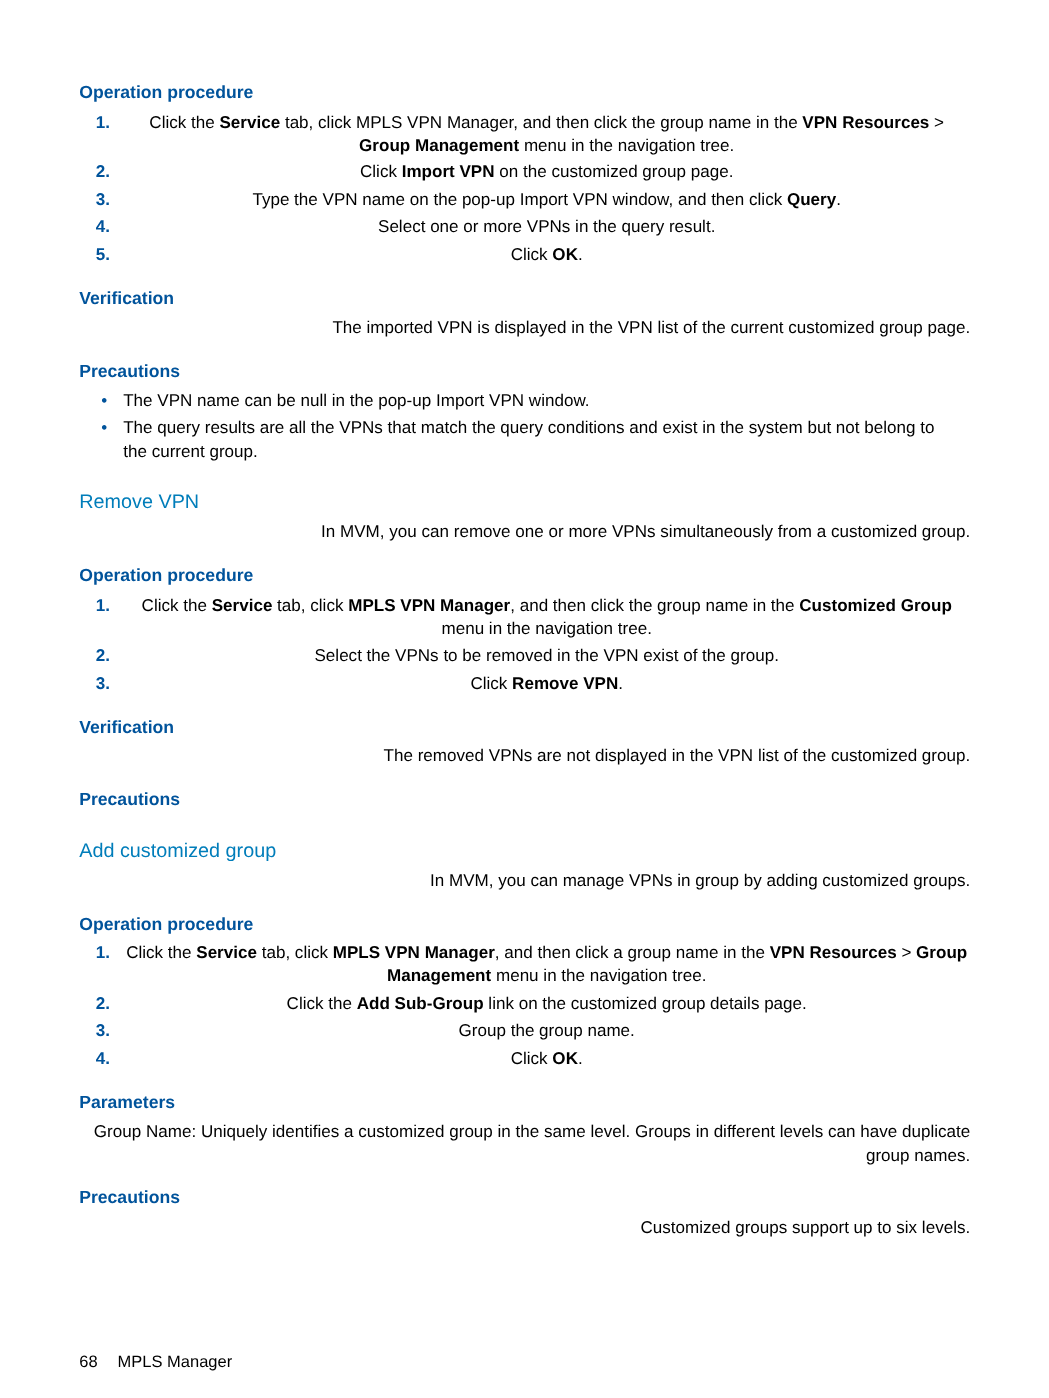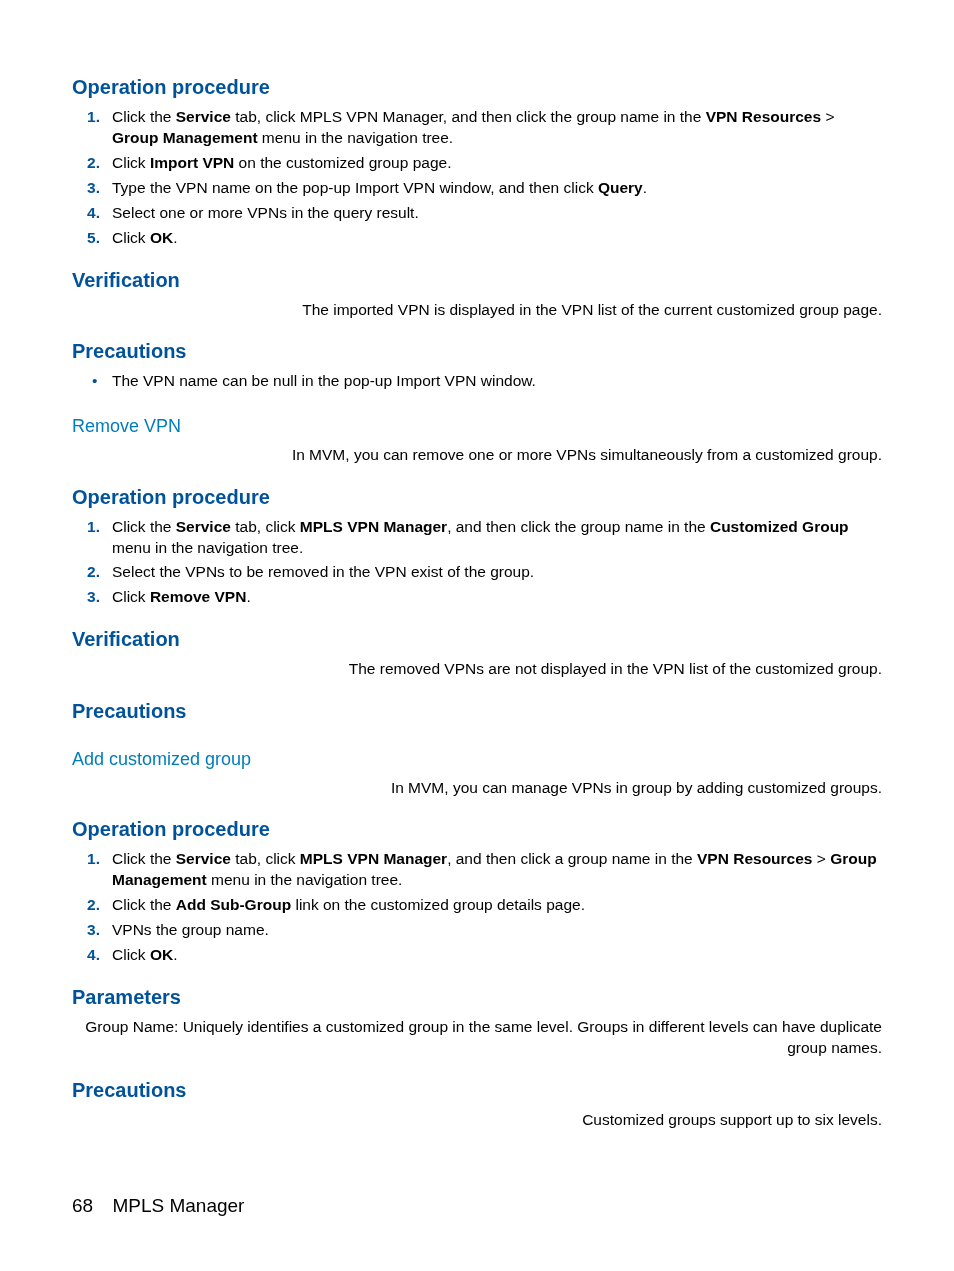--- a/index.html
+++ b/index.html
@@ -9,41 +9,42 @@
     line-height: 1.35;
     color: #000;
     margin: 0;
     padding: 56px 72px 40px 72px;
     width: 954px;
     box-sizing: border-box;
   }
   .h4 {      
     color: #00539b;
     font-weight: bold;
-    font-size: 20px;
+    font-size: 16px;
     margin: 18px 0 6px 0;
   }
   .h3 {      
     color: #007dba;
     font-weight: normal;
     font-size: 18px;
     margin: 22px 0 6px 0;
   }
   p { margin: 4px 0 10px 0; text-align: right; }
   ol.steps {
     margin: 4px 0 10px 0;
     padding-left: 30px;
     counter-reset: step;
     list-style: none;
   }
   ol.steps > li {
     counter-increment: step;
     margin: 4px 0;
     padding-left: 10px;
     position: relative;
+    text-align: center;
   }
   ol.steps > li::before {
     content: counter(step) ".";
     position: absolute;
     left: -22px;
     width: 20px;
     text-align: right;
     font-weight: bold;
     color: #00539b;
   }
@@ -58,23 +59,23 @@
   }
   ul.bul > li::before {
     content: "•";
     position: absolute;
     left: -20px;
     color: #00539b;
   }
   b { font-weight: bold; }
   .pagefoot {
     position: absolute;
-    bottom: 52px;
+    bottom: 22px;
     left: 72px;
-    font-size: 19px;
+    font-size: 15px;
   }
   .pagefoot .pn { margin-right: 14px; }
 </style>
 </head>
 <body>
 
 <div class="h4">Operation procedure</div>
 <ol class="steps" id="steps1">
     <li>Click the <b>Service</b> tab, click MPLS VPN Manager, and then click the group name in the <b>VPN Resources</b> &gt; <b>Group Management</b> menu in the navigation tree.</li>
     <li>Click <b>Import VPN</b> on the customized group page.</li>
@@ -82,20 +83,21 @@
     <li>Select one or more VPNs in the query result.</li>
     <li>Click <b>OK</b>.</li>
   </ol>
 
 <div class="h4">Verification</div>
 <p>The imported VPN is displayed in the VPN list of the current customized group page.</p>
 
 <div class="h4">Precautions</div>
 <ul class="bul" id="prec1">
     <li>The VPN name can be null in the pop-up Import VPN window.</li>
+    <li>The query results are all the VPNs that match the query conditions and exist in the system but not belong to the current group.</li>
   </ul>
 
 <div class="h3">Remove VPN</div>
 <p>In MVM, you can remove one or more VPNs simultaneously from a customized group.</p>
 
 <div class="h4">Operation procedure</div>
 <ol class="steps" id="steps2">
     <li>Click the <b>Service</b> tab, click <b>MPLS VPN Manager</b>, and then click the group name in the <b>Customized Group</b> menu in the navigation tree.</li>
     <li>Select the VPNs to be removed in the VPN exist of the group.</li>
     <li>Click <b>Remove VPN</b>.</li>
@@ -108,21 +110,21 @@
 <ul class="bul" id="prec2">
   </ul>
 
 <div class="h3">Add customized group</div>
 <p>In MVM, you can manage VPNs in group by adding customized groups.</p>
 
 <div class="h4">Operation procedure</div>
 <ol class="steps" id="steps3">
     <li>Click the <b>Service</b> tab, click <b>MPLS VPN Manager</b>, and then click a group name in the <b>VPN Resources</b> &gt; <b>Group Management</b> menu in the navigation tree.</li>
     <li>Click the <b>Add Sub-Group</b> link on the customized group details page.</li>
-    <li>VPNs the group name.</li>
+    <li>Group the group name.</li>
     <li>Click <b>OK</b>.</li>
   </ol>
 
 <div class="h4">Parameters</div>
 <p>Group Name: Uniquely identifies a customized group in the same level. Groups in different levels can have duplicate group names.</p>
 
 <div class="h4">Precautions</div>
 <p>Customized groups support up to six levels.</p>
 
 <div class="pagefoot">

